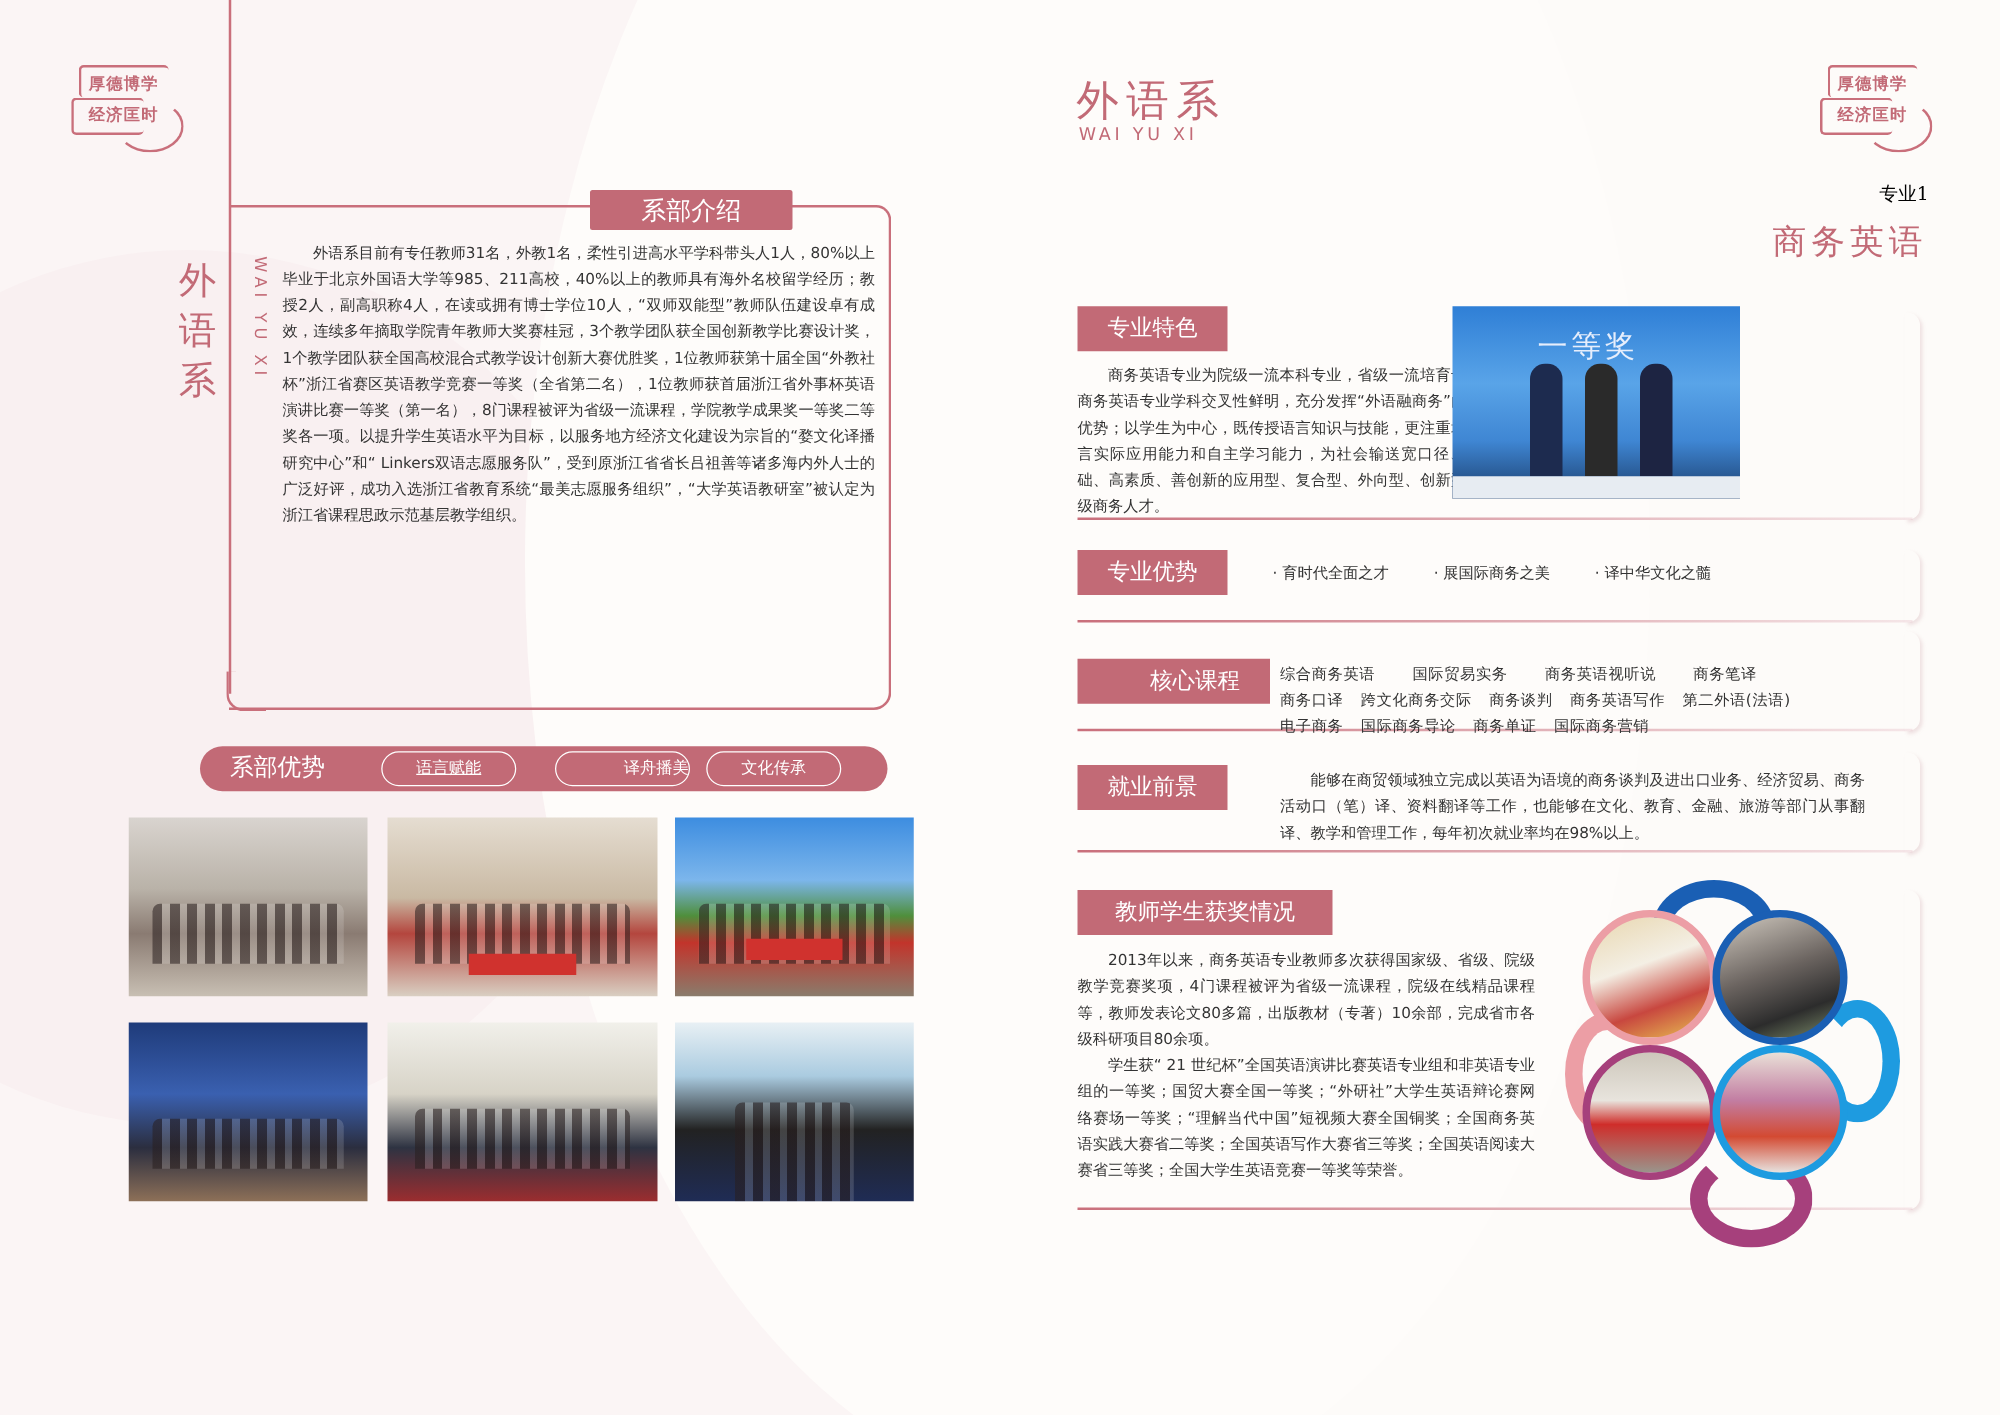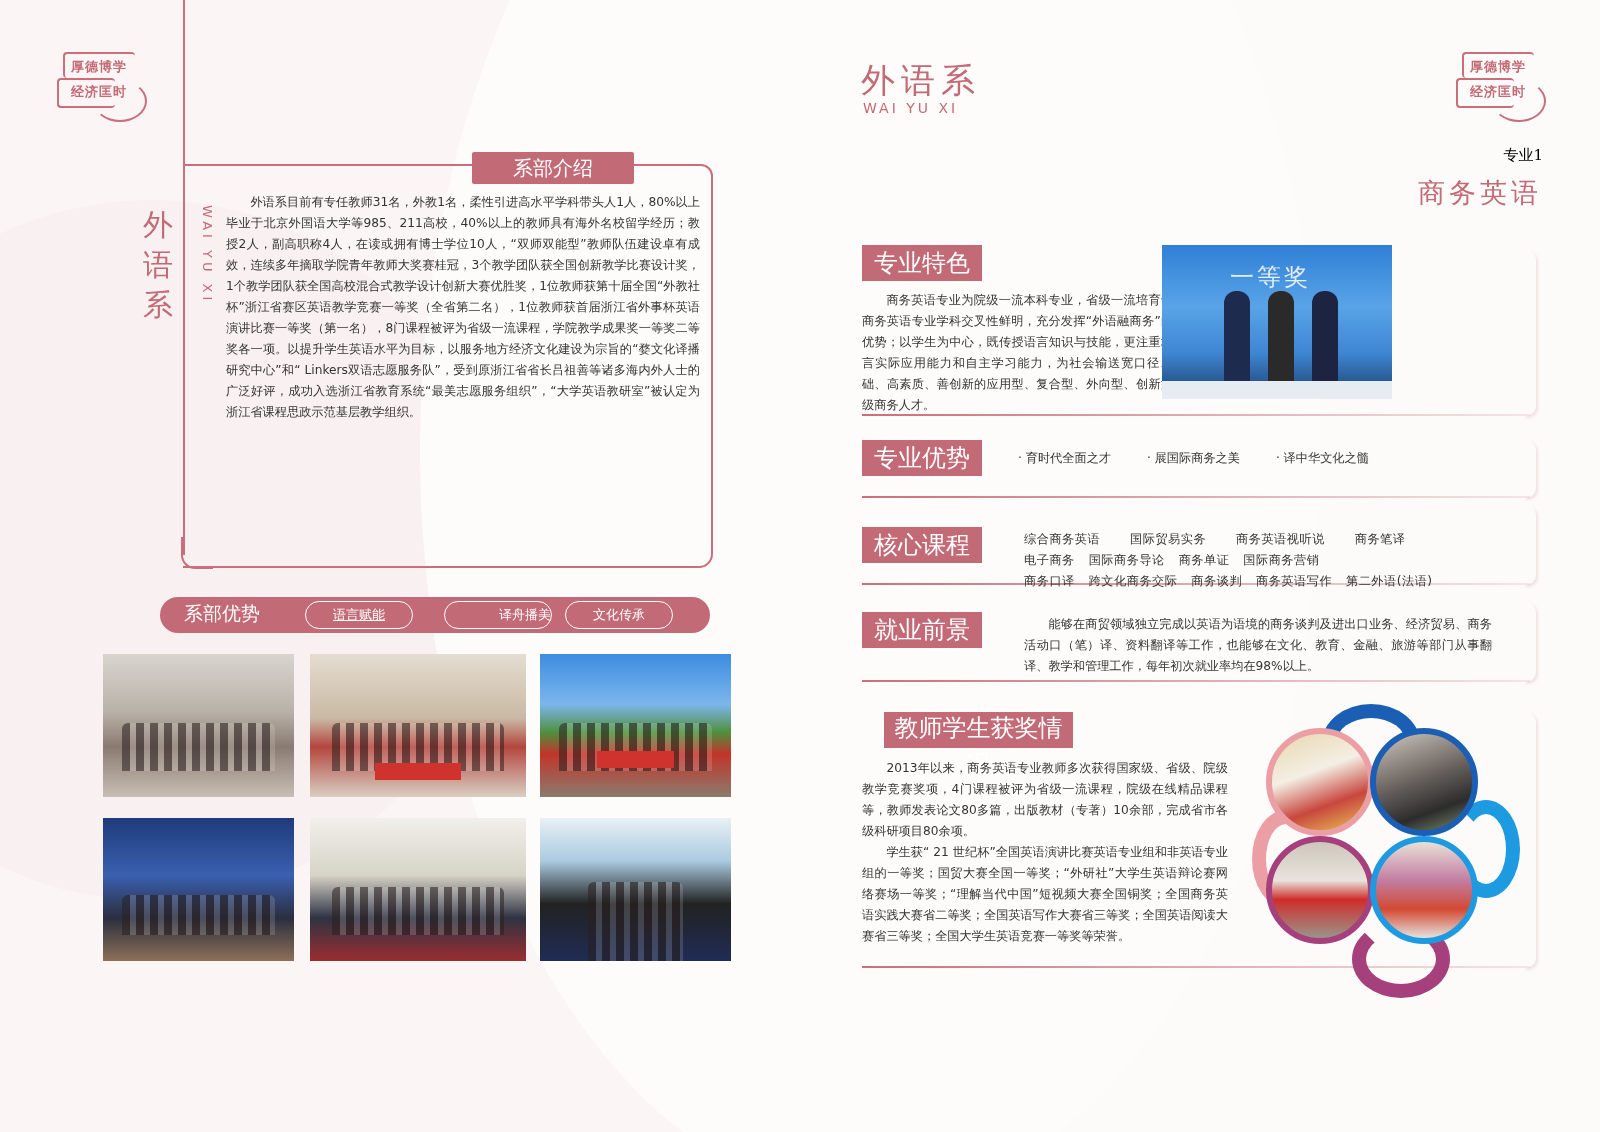--- a/index.html
+++ b/index.html
@@ -40,21 +40,21 @@
   .photo .people { position:absolute; left:10%; right:10%; bottom:18%; height:34%; background:repeating-linear-gradient(90deg,rgba(40,30,30,.55) 0 8px,rgba(255,255,255,.15) 8px 14px); border-radius:6px 6px 0 0; }
   .photo .banner { position:absolute; left:30%; width:40%; bottom:12%; height:12%; background:#d0322e; }
 
   .main-title { position:absolute; left:861px; top:58px; font-size:34px; color:#c26a76; letter-spacing:6px; }
   .main-sub { position:absolute; left:863px; top:100px; font-size:14px; color:#c26a76; letter-spacing:3px; }
   .major-num { position:absolute; right:57px; top:146px; font-size:15px; color:#000000; }
   .major-name { position:absolute; right:58px; top:175px; font-size:27px; color:#c26a76; letter-spacing:4px; }
 
   .sec-panel { position:absolute; left:862px; background:transparent; border-bottom:2px solid; border-image:linear-gradient(90deg,#c96f7b,#f5e6e8) 1; }
   .sec-panel::after { content:""; position:absolute; right:-6px; top:0; bottom:-2px; width:12px; border-radius:0 10px 10px 0; box-shadow:2px 2px 3px rgba(200,150,160,.25); }
-  .sec-tab { position:absolute; width:120px; height:36px; background:#c26a76; color:#fff; font-size:24px; line-height:36px; text-align:center; }
+  .sec-tab { position:absolute; width:120px; height:36px; background:#c26a76; color:#fff; font-size:18px; line-height:36px; text-align:center; }
   .sec-text { position:absolute; font-size:12.2px; line-height:21px; color:#333; text-align:justify; }
   .sec-text p { margin:0; text-indent:2em; }
 
   .award-photo { position:absolute; left:1162px; top:245px; width:230px; height:154px; background:linear-gradient(180deg,#2f7fd6 0%,#59a4e8 40%,#3f86d3 70%,#1b3d6b 100%); overflow:hidden; }
   .award-photo .aw-text { position:absolute; left:68px; top:16px; font-size:24px; color:#e6eefc; letter-spacing:3px; }
   .award-photo .stage { position:absolute; left:0; right:0; bottom:0; height:18px; background:#e7ecf2; }
   .award-photo .person { position:absolute; bottom:18px; width:26px; height:90px; border-radius:12px 12px 0 0; }
 
   .tags { position:absolute; font-size:12.2px; color:#333; }
   .tags span { margin-right:32px; }
@@ -149,51 +149,51 @@
 
 <div class="sec-panel" style="top:440px;width:668px;height:56px;"></div>
 <div class="sec-tab serif" style="left:862px;top:440px;">专业优势</div>
 <div class="tags" style="left:1018px;top:450px;">
   <span>· 育时代全面之才</span>
   <span>· 展国际商务之美</span>
   <span>· 译中华文化之髓</span>
 </div>
 
 <div class="sec-panel" style="top:505px;width:668px;height:78px;"></div>
-<div class="sec-tab serif" style="left:862px;top:527px;">核心课程</div>
+<div class="sec-tab serif" style="left:862px;top:527px;padding-left:34px;">核心课程</div>
 <div class="courses">
   <div class="row">
     <span style="margin-right:26px;">综合商务英语</span>
     <span style="margin-right:26px;">国际贸易实务</span>
     <span style="margin-right:26px;">商务英语视听说</span>
     <span>商务笔译</span>
   </div>
   <div class="row">
-    <span>电子商务</span>
-    <span>国际商务导论</span>
-    <span>商务单证</span>
-    <span>国际商务营销</span>
-  </div>
-  <div class="row">
     <span>商务口译</span>
     <span>跨文化商务交际</span>
     <span>商务谈判</span>
     <span>商务英语写作</span>
     <span>第二外语(法语)</span>
   </div>
+  <div class="row">
+    <span>电子商务</span>
+    <span>国际商务导论</span>
+    <span>商务单证</span>
+    <span>国际商务营销</span>
+  </div>
 </div>
 
 <div class="sec-panel" style="top:602px;width:668px;height:78px;"></div>
 <div class="sec-tab serif" style="left:862px;top:612px;">就业前景</div>
 <div class="sec-text" style="left:1024px;top:614px;width:468px;">
   <p>能够在商贸领域独立完成以英语为语境的商务谈判及进出口业务、经济贸易、商务活动口（笔）译、资料翻译等工作，也能够在文化、教育、金融、旅游等部门从事翻译、教学和管理工作，每年初次就业率均在98%以上。</p>
 </div>
 
 <div class="sec-panel" style="top:712px;width:668px;height:254px;"></div>
-<div class="sec-tab serif" style="left:884px;top:712px;width:189px;font-family:Liberation Mono, monospace;">教师学生获奖情况</div>
+<div class="sec-tab serif" style="left:862px;top:712px;width:204px;">教师学生获奖情况</div>
 <div class="sec-text" style="left:862px;top:758px;width:366px;">
   <p>2013年以来，商务英语专业教师多次获得国家级、省级、院级教学竞赛奖项，4门课程被评为省级一流课程，院级在线精品课程等，教师发表论文80多篇，出版教材（专著）10余部，完成省市各级科研项目80余项。</p>
   <p>学生获“ 21 世纪杯”全国英语演讲比赛英语专业组和非英语专业组的一等奖；国贸大赛全国一等奖；“外研社”大学生英语辩论赛网络赛场一等奖；“理解当代中国”短视频大赛全国铜奖；全国商务英语实践大赛省二等奖；全国英语写作大赛省三等奖；全国英语阅读大赛省三等奖；全国大学生英语竞赛一等奖等荣誉。</p>
 </div>
 
 <div class="flower">
   <div class="loop" style="left:60px;top:4px;width:70px;height:50px;border-color:#1a5fb4;border-bottom-color:transparent;"></div>
   <div class="loop" style="left:190px;top:100px;width:40px;height:70px;border-color:#1e9be0;border-left-color:transparent;"></div>
   <div class="loop" style="left:-10px;top:110px;width:40px;height:70px;border-color:#ec9ea5;border-right-color:transparent;"></div>
   <div class="loop" style="left:90px;top:220px;width:70px;height:50px;border-color:#a6407c;border-top-color:transparent;"></div>

